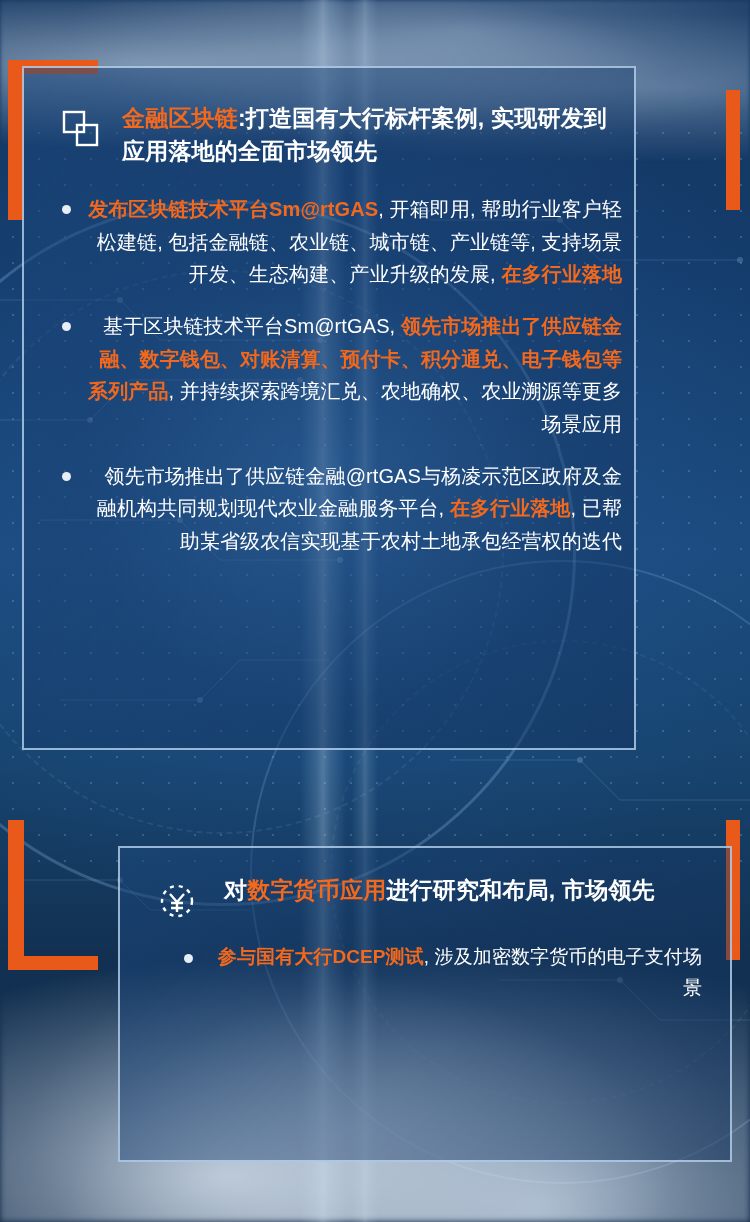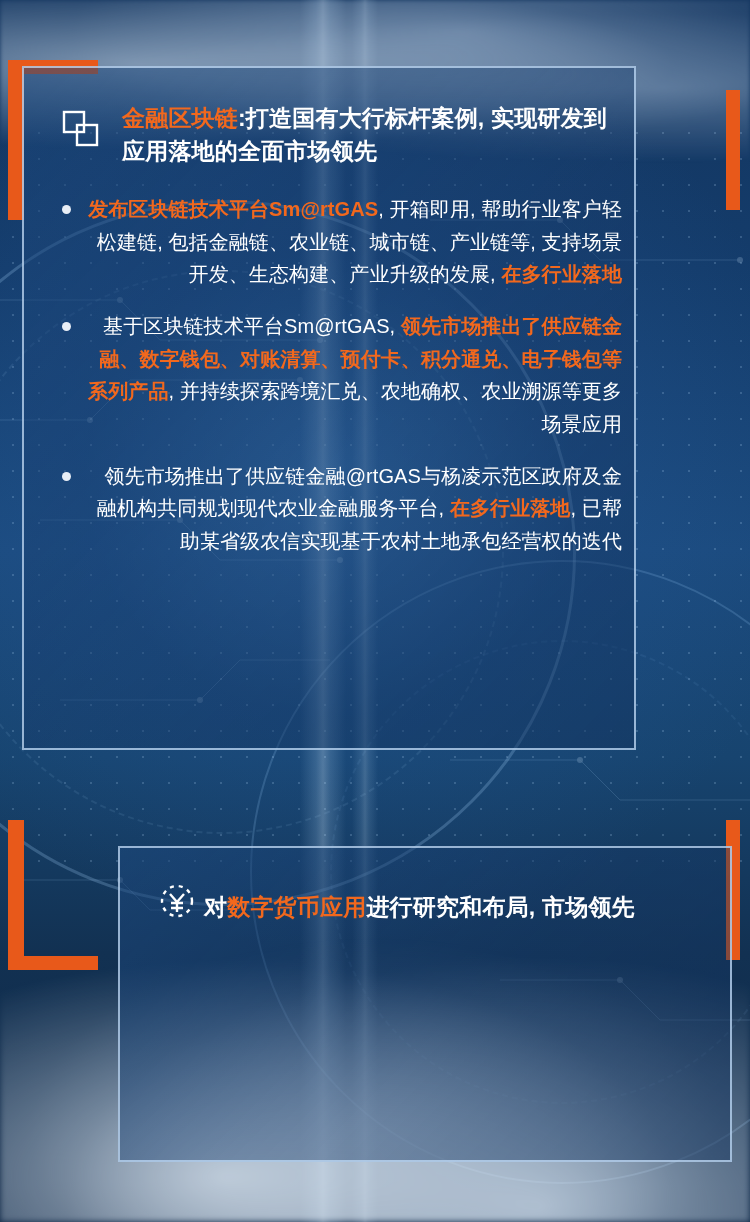--- a/index.html
+++ b/index.html
@@ -94,21 +94,21 @@
     color:#ffffff;font-size:20px;line-height:1.62;letter-spacing:.1px;
     font-weight:500;
     text-align:right;
   }
   .bullets li:before{
     content:"";position:absolute;left:4px;top:12px;width:9px;height:9px;
     background:#e8eef6;border-radius:50%;
   }
 
   #card-bottom .card-inner{padding:26px 28px 10px 34px;}
-  #card-bottom .head-row{align-items:flex-end;gap:4px;}
+  #card-bottom .head-row{align-items:flex-start;gap:24px;}
   #card-bottom .head-text{font-size:23px;font-weight:700;}
   #card-bottom .bullets{margin-top:18px;padding-left:26px;}
   #card-bottom .bullets li{font-size:19px;margin-bottom:16px;}
 
   .icon-svg{width:42px;height:42px;}
 </style>
 </head>
 <body>
 
 <div class="bg">
@@ -186,15 +186,16 @@
     <div class="head-row">
       <div class="head-icon">
         <svg class="icon-svg" viewBox="0 0 42 42" fill="none" stroke="#ffffff" stroke-width="2.4">
           <circle cx="21" cy="21" r="15" stroke-dasharray="4 5"></circle>
           <path d="M14 14 L21 22 L28 14 M15 23 H27 M15 28 H27 M21 22 V32" stroke-dasharray="0"></path>
         </svg>
       </div>
       <div class="head-text"><span class="white">对</span><span class="em-orange-b">数字货币应用</span><span class="white">进行研究和布局, 市场领先</span></div>
     </div>
     <ul class="bullets">
+        <li><span class="em-orange-b">参与国有大行DCEP测试</span><span class="white">, 涉及加密数字货币的电子支付场景</span></li>
       </ul>
   </div>
 </div>
 
 </body></html>

